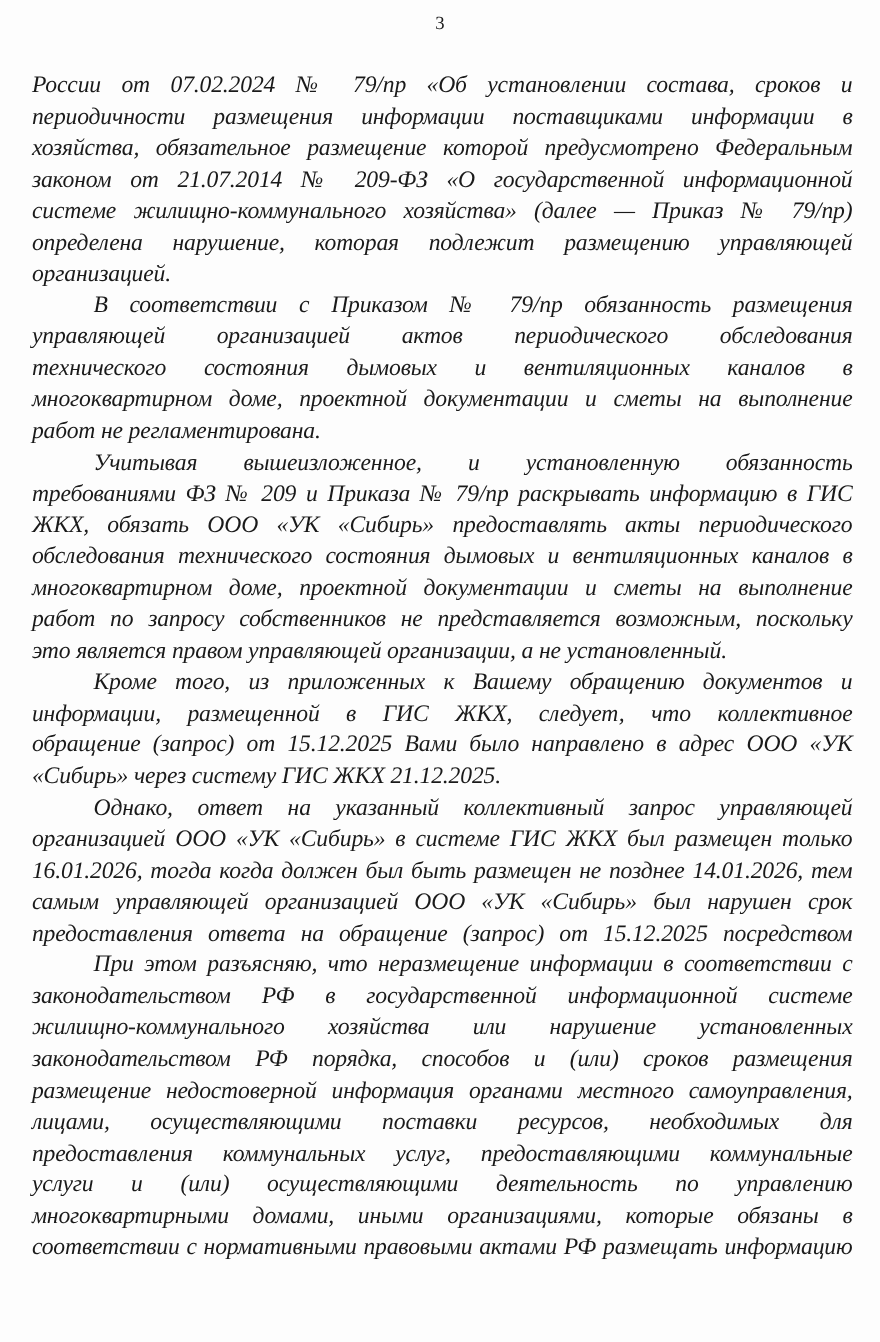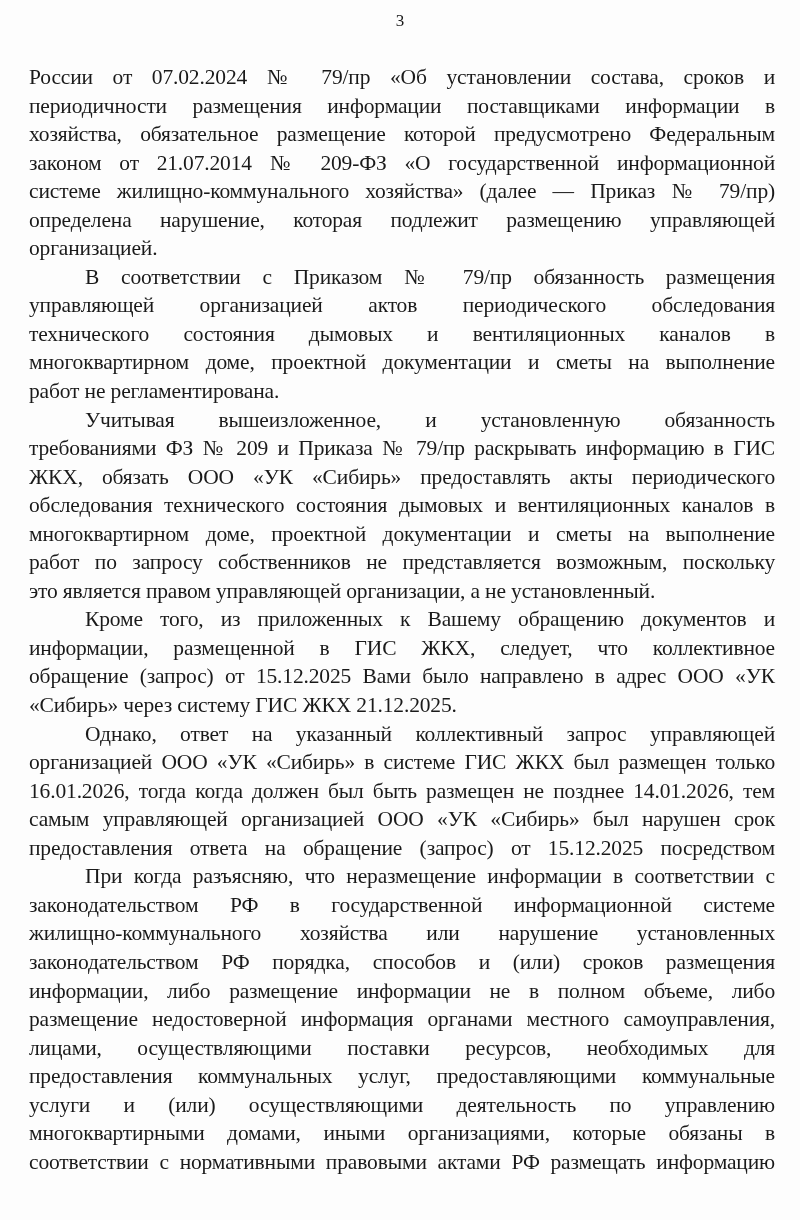--- a/index.html
+++ b/index.html
@@ -39,20 +39,21 @@
   }
   .line {
     display: block;
     height: 28.55px;
     line-height: 28.55px;
     font-size: 21.5px;
     white-space: nowrap;
     text-align: justify;
     text-align-last: justify;
     letter-spacing: -0.15px;
+    font-style: italic;
   }
   .line.last {
     text-align: center;
     text-align-last: left;
   }
   .line.indent {
     padding-left: 56px;
   }
   .paragraph {
     display: block;
@@ -96,25 +97,24 @@
         <span class="line last">«Сибирь» через систему ГИС ЖКХ 21.12.2025.</span>
       </div>
       <div class="paragraph">
         <span class="line indent">Однако, ответ на указанный коллективный запрос управляющей</span>
         <span class="line">организацией ООО «УК «Сибирь» в системе ГИС ЖКХ был размещен только</span>
         <span class="line">16.01.2026, тогда когда должен был быть размещен не позднее 14.01.2026, тем</span>
         <span class="line">самым управляющей организацией ООО «УК «Сибирь» был нарушен срок</span>
         <span class="line">предоставления ответа на обращение (запрос) от 15.12.2025 посредством</span>
       </div>
       <div class="paragraph">
-        <span class="line indent">При когда разъясняю, что неразмещение информации в соответствии с</span>
+        <span class="line indent">При этом разъясняю, что неразмещение информации в соответствии с</span>
         <span class="line">законодательством РФ в государственной информационной системе</span>
         <span class="line">жилищно-коммунального хозяйства или нарушение установленных</span>
         <span class="line">законодательством РФ порядка, способов и (или) сроков размещения</span>
-        <span class="line">информации, либо размещение информации не в полном объеме, либо</span>
         <span class="line">размещение недостоверной информация органами местного самоуправления,</span>
         <span class="line">лицами, осуществляющими поставки ресурсов, необходимых для</span>
         <span class="line">предоставления коммунальных услуг, предоставляющими коммунальные</span>
         <span class="line">услуги и (или) осуществляющими деятельность по управлению</span>
         <span class="line">многоквартирными домами, иными организациями, которые обязаны в</span>
         <span class="line">соответствии с нормативными правовыми актами РФ размещать информацию</span>
       </div>
     </div>
 </div>
 

